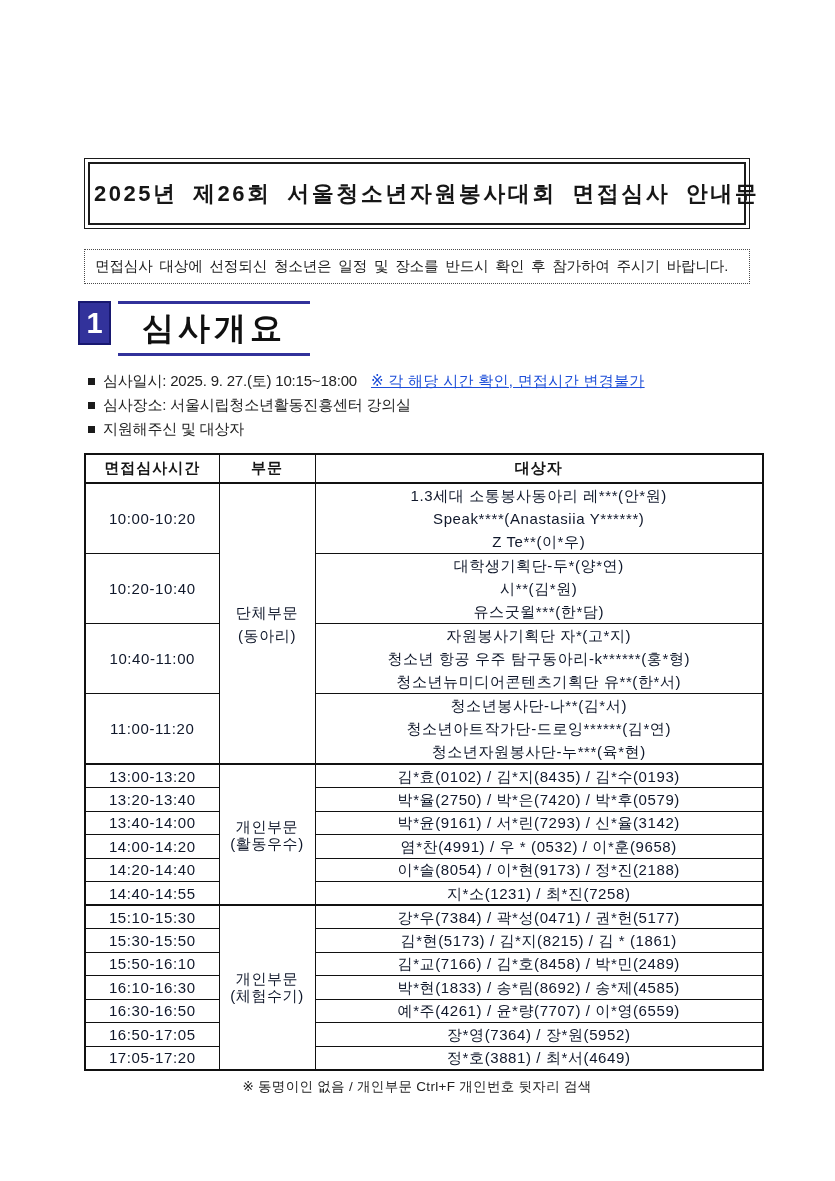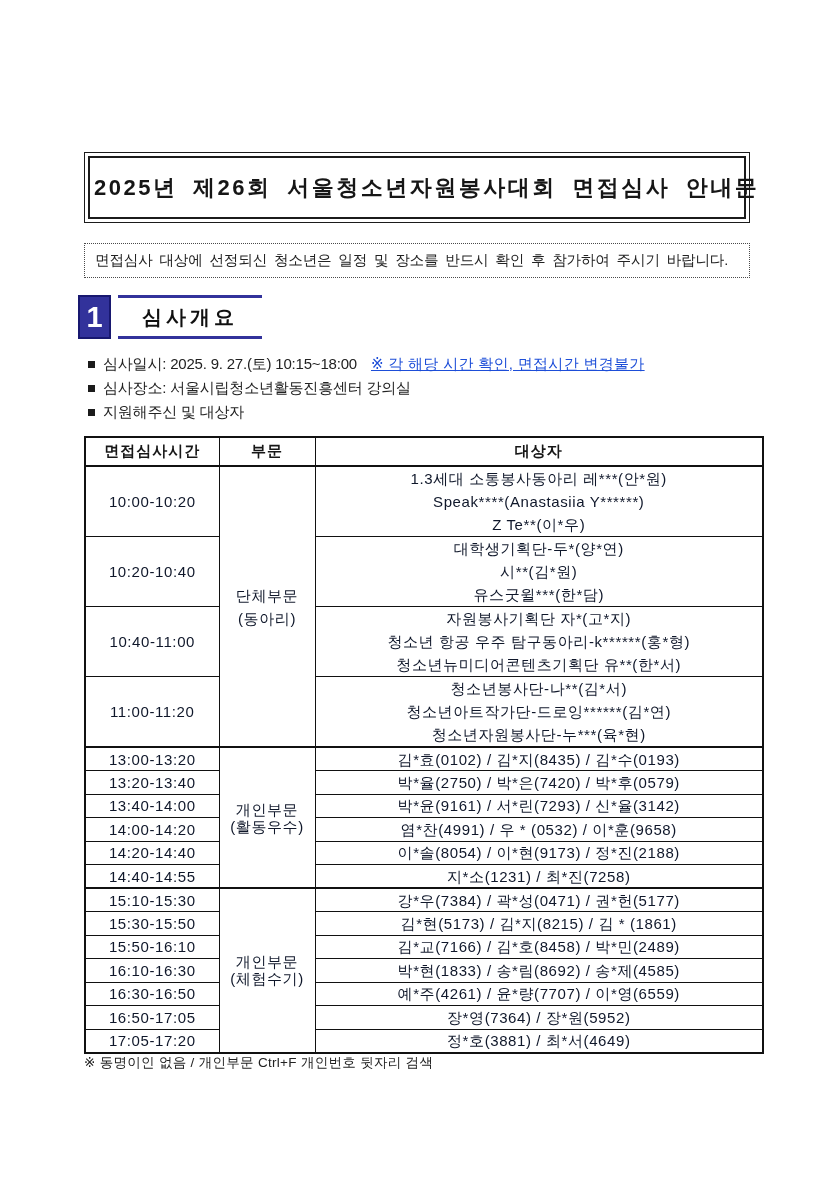--- a/index.html
+++ b/index.html
@@ -11,21 +11,21 @@
   .page {
     position: relative;
     width: 835px;
     height: 1181px;
     background: #ffffff;
     overflow: hidden;
   }
   .content {
     position: absolute;
     left: 84px;
-    top: 152px;
+    top: 158px;
     width: 666px;
   }
 
   
   .title-box-outer {
     border: 1px solid #1b1b1b;
     padding: 3px;
   }
   .title-box-inner {
     border: 2px solid #1b1b1b;
@@ -73,21 +73,21 @@
     font-weight: bold;
     display: flex;
     align-items: center;
     justify-content: center;
   }
   .section-title {
     margin-left: 7px;
     border-top: 3px solid #32329B;
     border-bottom: 3px solid #32329B;
     padding: 3px 24px 2px 24px;
-    font-size: 20px;
+    font-size: 32px;
     font-weight: bold;
     letter-spacing: 4px;
     color: #101010;
     display: flex;
     align-items: center;
   }
 
   
   .bullet-list {
     list-style: none;
@@ -145,21 +145,22 @@
   }
   .col-time   { width: 134px; }
   .col-cat    { width: 96px;  letter-spacing: 2px; }
   .col-target { width: 448px; }
   .row-tall td { height: 70px; line-height: 23px; }
   .row-single td { height: 23.5px; line-height: 17px; }
   tr.group-start td { border-top: 2px solid #111111; }
 
   
   .footnote {
-    text-align: left;
+    margin-top: 7px;
+    text-align: center;
     font-size: 13.5px;
     letter-spacing: 0.3px;
     color: #222222;
   }
 </style>
 </head>
 <body>
 
 <div class="page">
   <div class="content">

